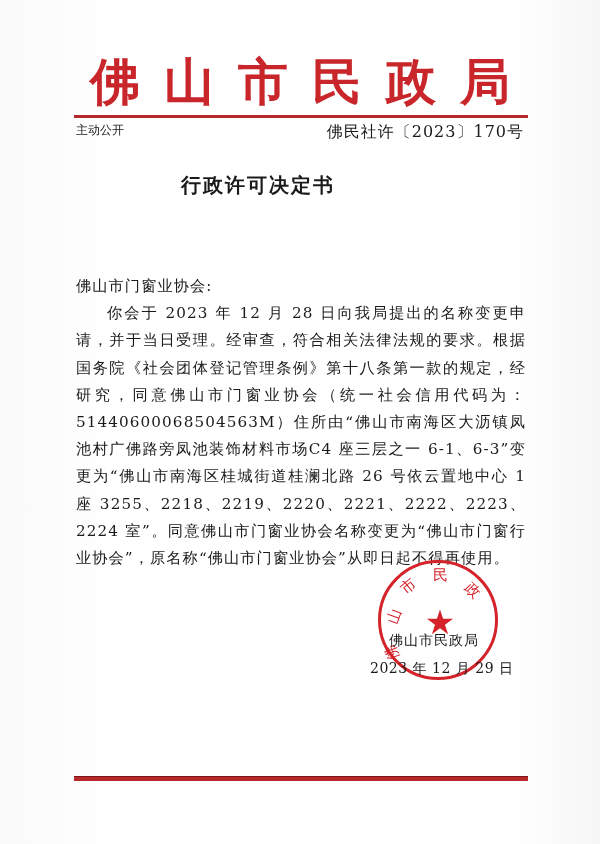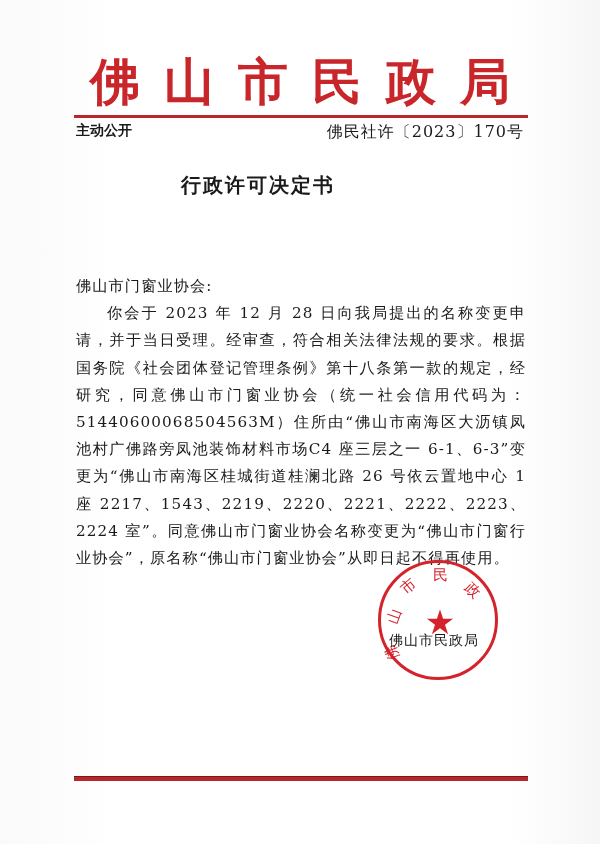--- a/index.html
+++ b/index.html
@@ -6,21 +6,21 @@
   body { width:600px; height:844px; background:#fdfdfd; position:relative; overflow:hidden;
          font-family:"DejaVu Serif","Liberation Serif",serif; color:#1a1a1a; }
   .page { position:absolute; inset:0; background:linear-gradient(90deg,#fafafa 0%,#ffffff 20%,#ffffff 85%,#f6f6f6 100%); }
   .masthead { position:absolute; top:52px; left:0; width:600px; text-align:center;
               font-family:"DejaVu Serif","Liberation Serif",serif; font-weight:bold;
               font-size:50px; letter-spacing:24px; color:#c8262a; line-height:60px;
               padding-left:24px; box-sizing:border-box; }
   .redline { position:absolute; left:74px; width:454px; height:3px; background:#b8272b; }
   .redline.top { top:115px; }
   .redline.bottom { top:776px; height:4px; border-top:1px solid #7a1518; }
-  .meta-left { position:absolute; top:122px; left:76px; font-family:"DejaVu Sans","Liberation Sans",sans-serif; font-weight:bold; font-size:14px; }
+  .meta-left { position:absolute; top:122px; left:76px; font-family:"DejaVu Sans","Liberation Sans",sans-serif; font-weight:normal; font-size:12px; }
   .meta-right { position:absolute; top:122px; right:76px; font-size:16px; letter-spacing:1px; }
   .title { position:absolute; top:172px; left:0; width:516px; text-align:center; font-size:20px; font-weight:bold; letter-spacing:2px; }
   .body { position:absolute; top:226px; left:76px; width:450px; font-size:15.2px; line-height:27.2px; letter-spacing:1.1px;margin-top:47px; }
   .body p { margin:0; }
   .addressee { margin-bottom:0; }
   .para { text-indent:31px; text-align:justify; }
   .stamp { position:absolute; left:378px; top:560px; width:120px; height:120px; border:3px solid #d4232b; border-radius:50%; box-sizing:border-box; }
   .stamp-star { position:absolute; left:42px; top:42px; width:34px; height:34px; color:#d4232b; font-size:34px; line-height:34px; text-align:center; }
   .stamp-arc { position:absolute; color:#d4232b; font-size:15px; }
   .sign-org { position:absolute; top:632px; left:389px; font-size:14px; letter-spacing:1px; }
@@ -34,28 +34,29 @@
   <div class="masthead">佛山市民政局</div>
   <div class="redline top"></div>
 
   <div class="meta-left">主动公开</div>
   <div class="meta-right">佛民社许〔2023〕170号</div>
 
   <div class="title">行政许可决定书</div>
 
   <div class="body">
     <p class="addressee">佛山市门窗业协会:</p>
-    <p class="para">你会于 2023 年 12 月 28 日向我局提出的名称变更申请，并于当日受理。经审查，符合相关法律法规的要求。根据国务院《社会团体登记管理条例》第十八条第一款的规定，经研究，同意佛山市门窗业协会（统一社会信用代码为：51440600068504563M）住所由“佛山市南海区大沥镇凤池村广佛路旁凤池装饰材料市场C4 座三层之一 6-1、6-3”变更为“佛山市南海区桂城街道桂澜北路 26 号依云置地中心 1 座 2217、1543、2219、2220、2221、2222、2223、2224 室”。同意佛山市门窗业协会名称变更为“佛山市门窗行业协会”，原名称“佛山市门窗业协会”从即日起不得再使用。</p>
+    <p class="para">你会于 2023 年 12 月 28 日向我局提出的名称变更申请，并于当日受理。经审查，符合相关法律法规的要求。根据国务院《社会团体登记管理条例》第十八条第一款的规定，经研究，同意佛山市门窗业协会（统一社会信用代码为：51440600068504563M）住所由“佛山市南海区大沥镇凤池村广佛路旁凤池装饰材料市场C4 座三层之一 6-1、6-3”变更为“佛山市南海区桂城街道桂澜北路 26 号依云置地中心 1 座 3255、2218、2219、2220、2221、2222、2223、2224 室”。同意佛山市门窗业协会名称变更为“佛山市门窗行业协会”，原名称“佛山市门窗业协会”从即日起不得再使用。</p>
   </div>
 
   <div class="stamp">
     <span class="stamp-arc" style="left:6px;top:44px;transform:rotate(-70deg);">山</span>
     <span class="stamp-arc" style="left:20px;top:14px;transform:rotate(-40deg);">市</span>
     <span class="stamp-arc" style="left:52px;top:3px;">民</span>
     <span class="stamp-arc" style="left:84px;top:18px;transform:rotate(45deg);">政</span>
     <span class="stamp-arc" style="left:4px;top:80px;transform:rotate(-110deg);">佛</span>
     <div class="stamp-star">★</div>
   </div>
 
   <div class="sign-org">佛山市民政局</div>
+  <div class="sign-date">2023 年 12 月 29 日</div>
 
   <div class="redline bottom"></div>
 </div>
 
 </body></html>

